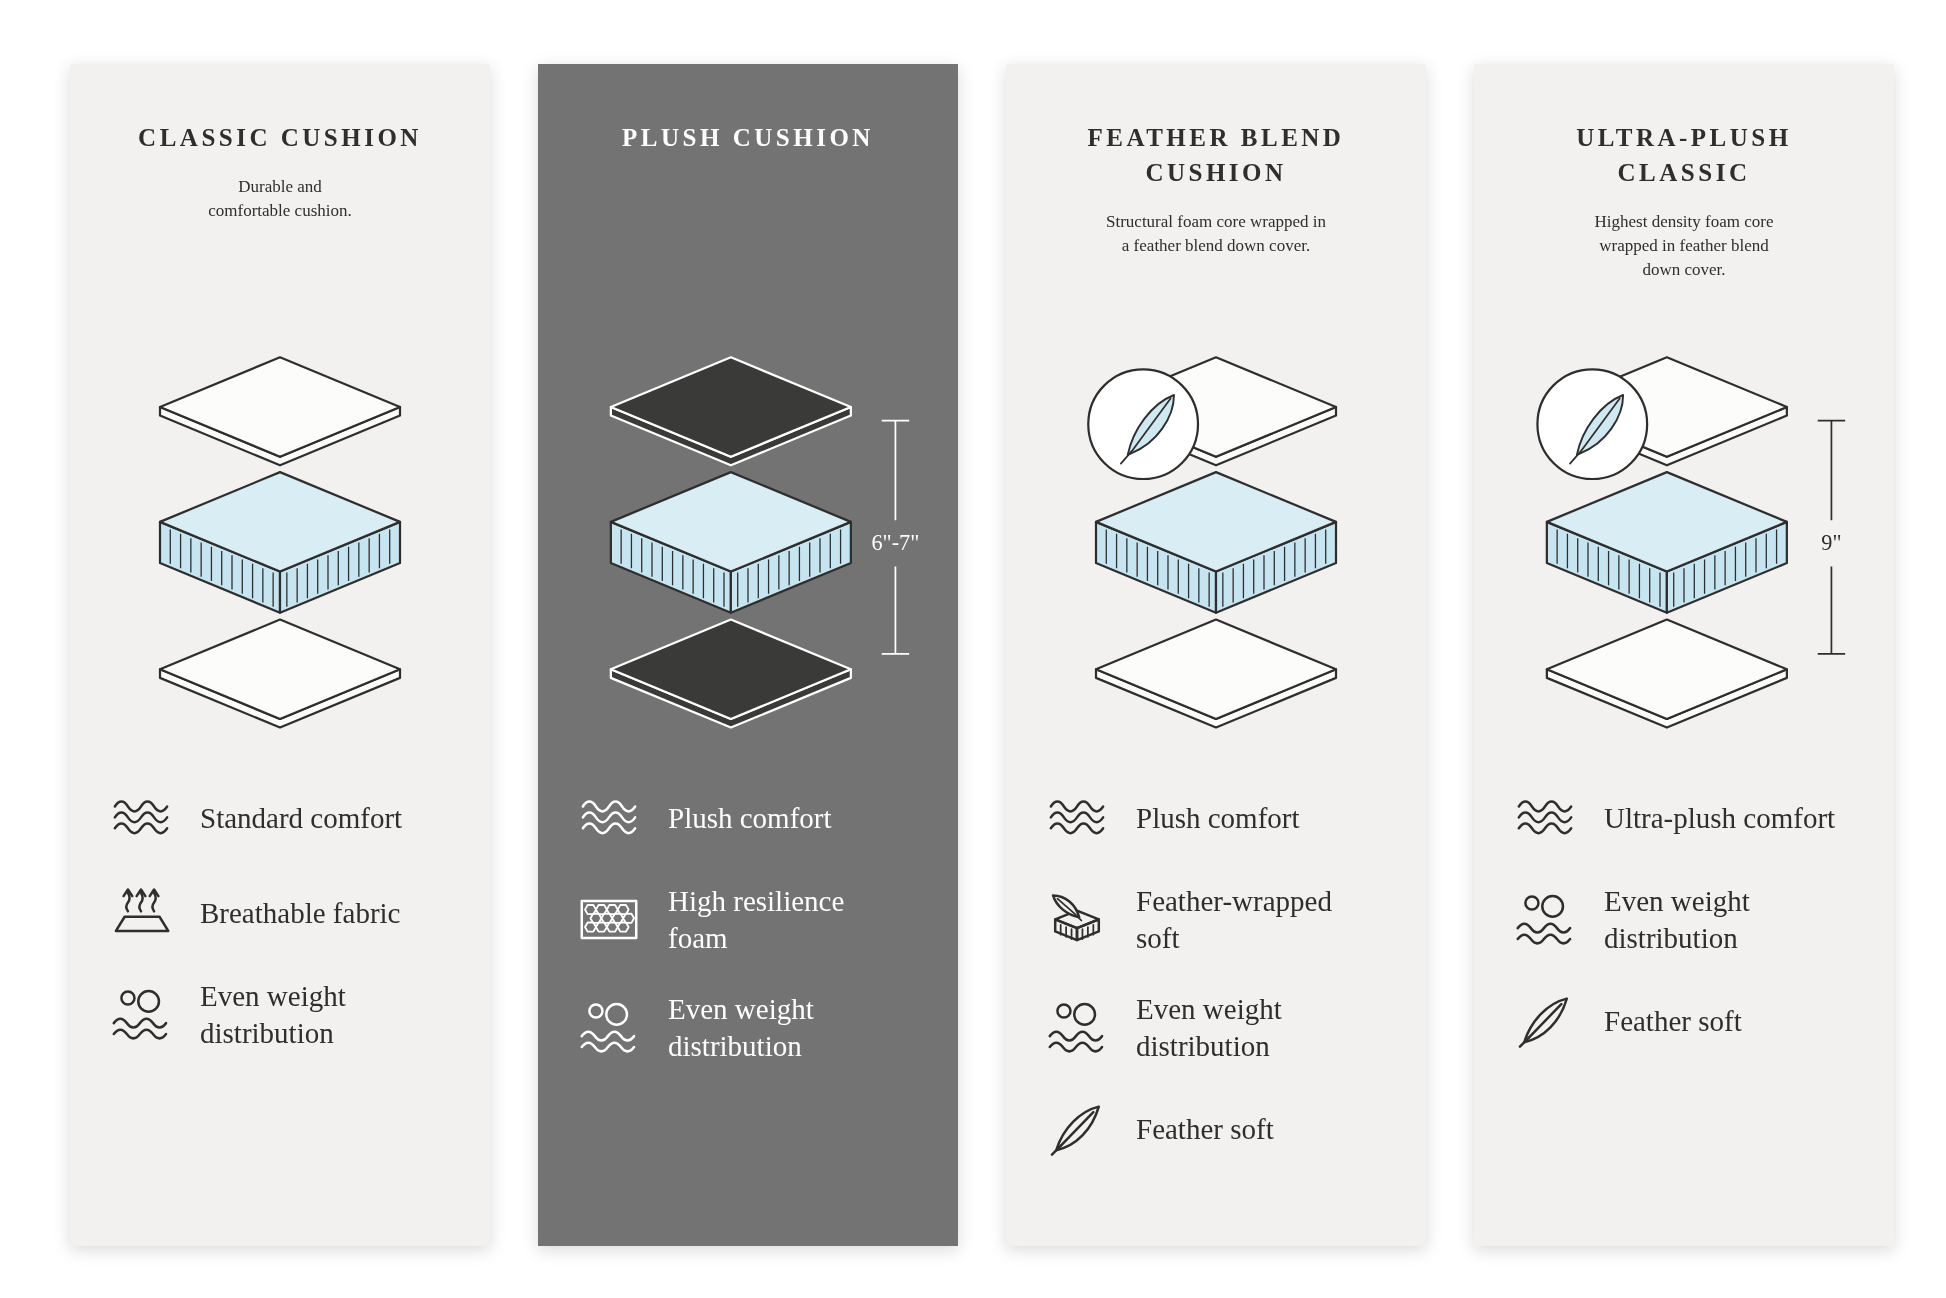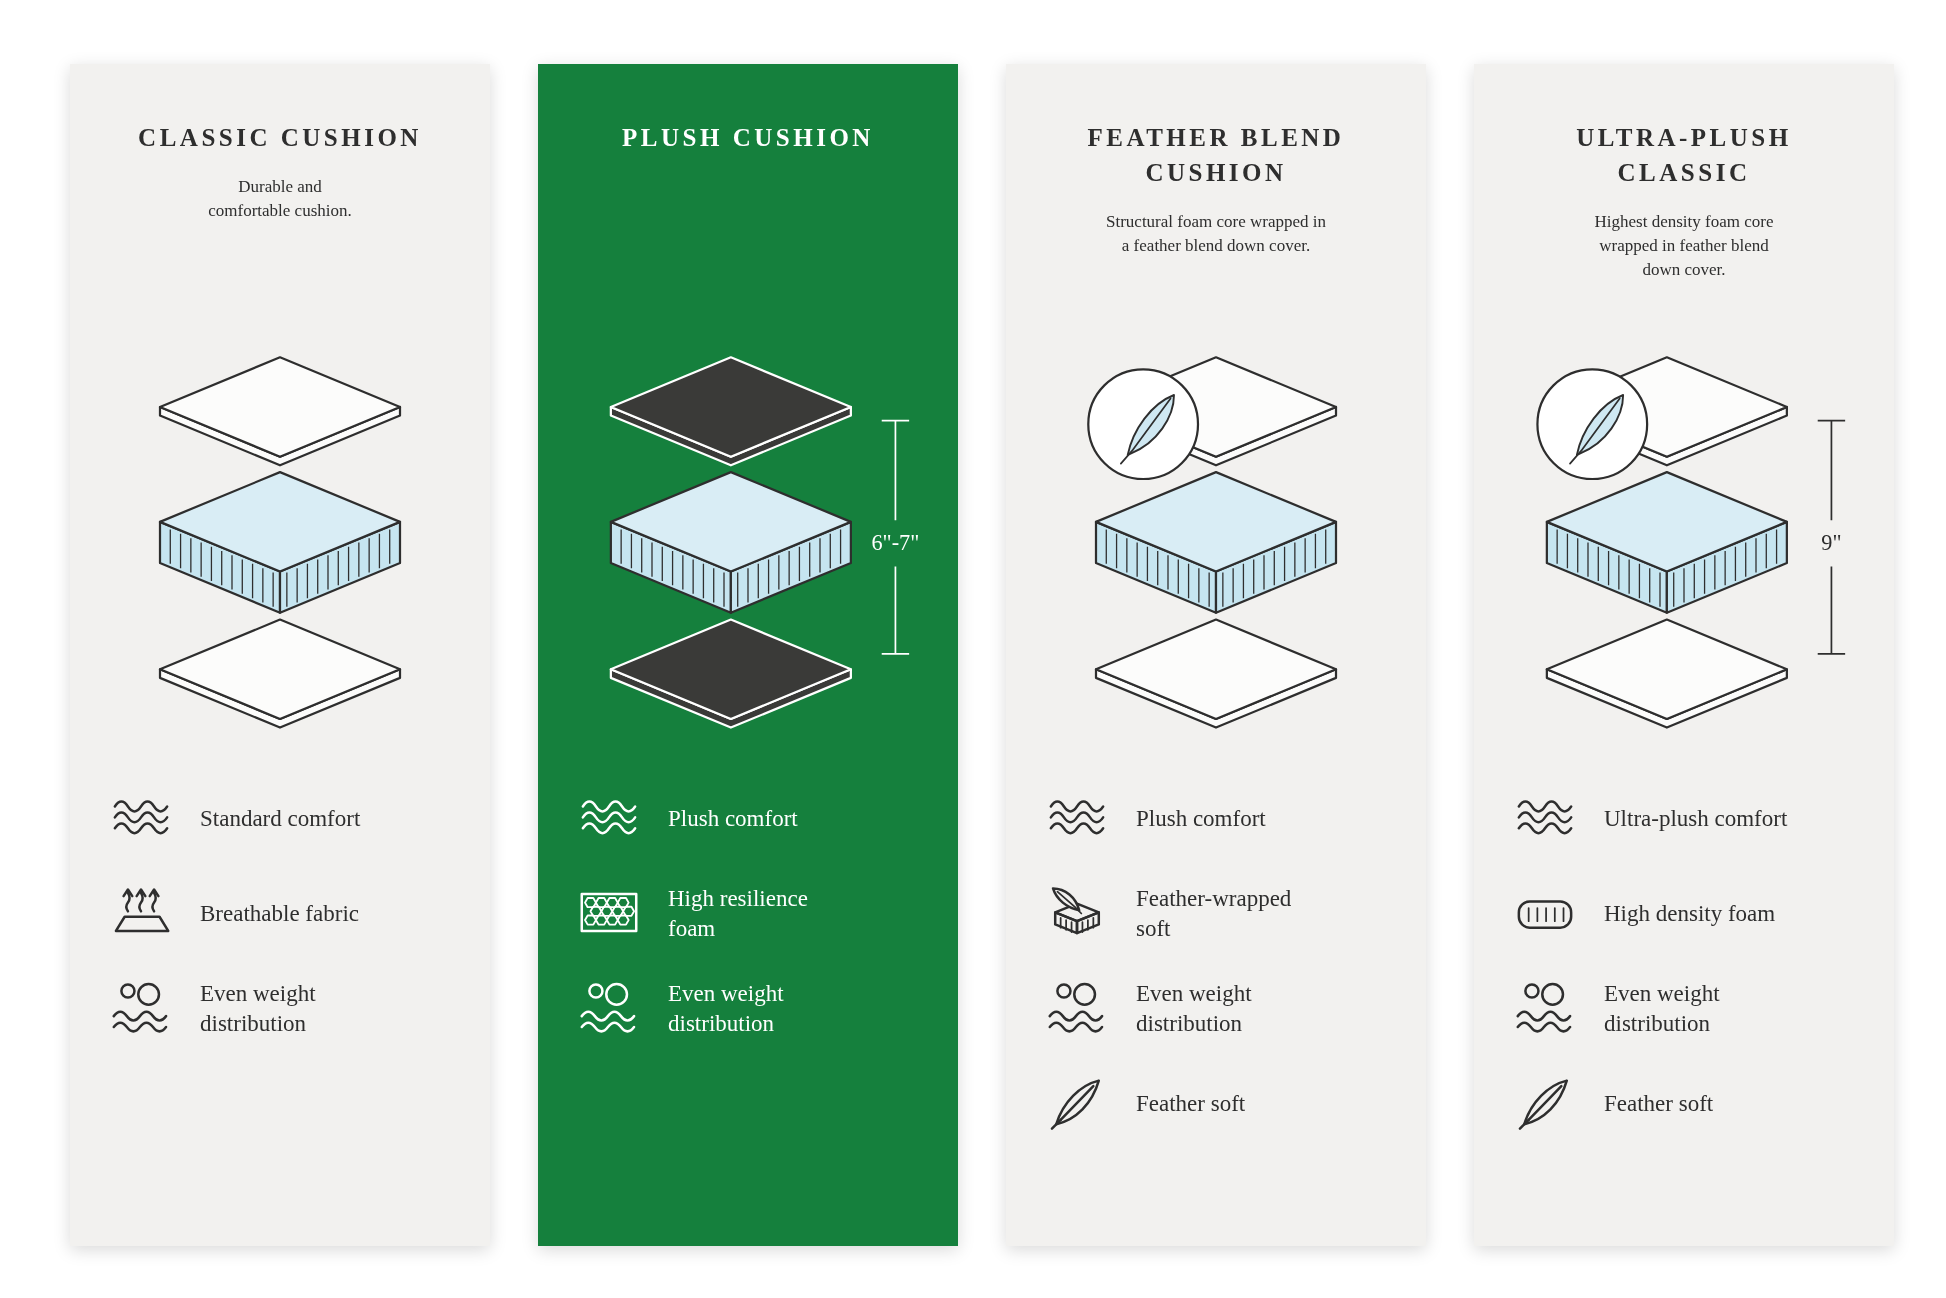--- a/index.html
+++ b/index.html
@@ -7,34 +7,34 @@
     width:1946px;height:1298px;background:#ffffff;position:relative;overflow:hidden;
     font-family:"Liberation Sans", sans-serif;color:#2e2e2e;
   }
   .board{position:absolute;inset:0}
   .panel{
     position:absolute;top:64px;width:420px;height:1182px;background:#f2f1ef;
     box-shadow:0 4px 16px rgba(0,0,0,.15);
     padding:56px 30px 0;box-sizing:border-box;font-family:Liberation Serif, serif;
     --slab-fill:#fcfcfb;--ink:#2e2e2e;
   }
-  .panel.dark{background:#15803d;color:#ffffff;--slab-fill:#3a3a38;--ink:#ffffff}
+  .panel.dark{background:#737373;color:#ffffff;--slab-fill:#3a3a38;--ink:#ffffff}
   .p1{left:70px}.p2{left:538px}.p3{left:1006px}.p4{left:1474px}
 
   .panel-header{height:232px;text-align:center}
   .panel-title{margin:0;font-size:25px;font-weight:bold;letter-spacing:3.5px;line-height:1.4;white-space:pre-line}
   .panel-desc{margin:20px 0 0;font-size:17px;line-height:1.42;white-space:pre-line}
 
   .diagram-box{height:412px;display:flex;justify-content:center;align-items:flex-start}
   svg.diagram{width:360px;height:386px;color:inherit;overflow:visible}
 
   .features{list-style:none;margin:24px 0 0;padding:0 0 0 6px;display:flex;flex-direction:column;gap:34px}
   .feature{display:flex;align-items:center;gap:24px}
   svg.f-icon{width:70px;height:61px;flex:0 0 70px;color:inherit}
-  .f-label{font-size:23px;line-height:1.28;white-space:pre-line}
+  .f-label{font-size:29px;line-height:1.28;white-space:pre-line}
 
   
   .slab-top,.slab-side{fill:var(--slab-fill,#fcfcfb);stroke:var(--ink,#2e2e2e);stroke-width:2.6;stroke-linejoin:round}
   .foam-top{fill:#d9edf5;stroke:#2e2e2e;stroke-width:2.6;stroke-linejoin:round}
   .foam-left,.foam-right{fill:#c6e5f0;stroke:#2e2e2e;stroke-width:2.6;stroke-linejoin:round}
   .foam-hatch{stroke:#2e2e2e;stroke-width:1.5;fill:none}
 
   
   .badge-circle{fill:#ffffff;stroke:#2e2e2e;stroke-width:2.6}
   .badge-feather{fill:#cfe8f2;stroke:#2e2e2e;stroke-width:2.2;stroke-linejoin:round}
@@ -289,26 +289,20 @@
     </div>
     <ul class="features">
       <li class="feature">
         <svg class="f-icon" viewBox="0 0 64 56">
             <use href="#icon-wave"></use>
           </svg>
         <span class="f-label">Ultra-plush comfort</span>
       </li>
       <li class="feature">
         <svg class="f-icon" viewBox="0 0 64 56">
-            <use href="#icon-density"></use>
-          </svg>
-        <span class="f-label">High density foam</span>
-      </li>
-      <li class="feature">
-        <svg class="f-icon" viewBox="0 0 64 56">
             <use href="#icon-weight"></use>
           </svg>
         <span class="f-label">Even weight
 distribution</span>
       </li>
       <li class="feature">
         <svg class="f-icon" viewBox="0 0 64 56">
             <use href="#icon-feather"></use>
           </svg>
         <span class="f-label">Feather soft</span>

